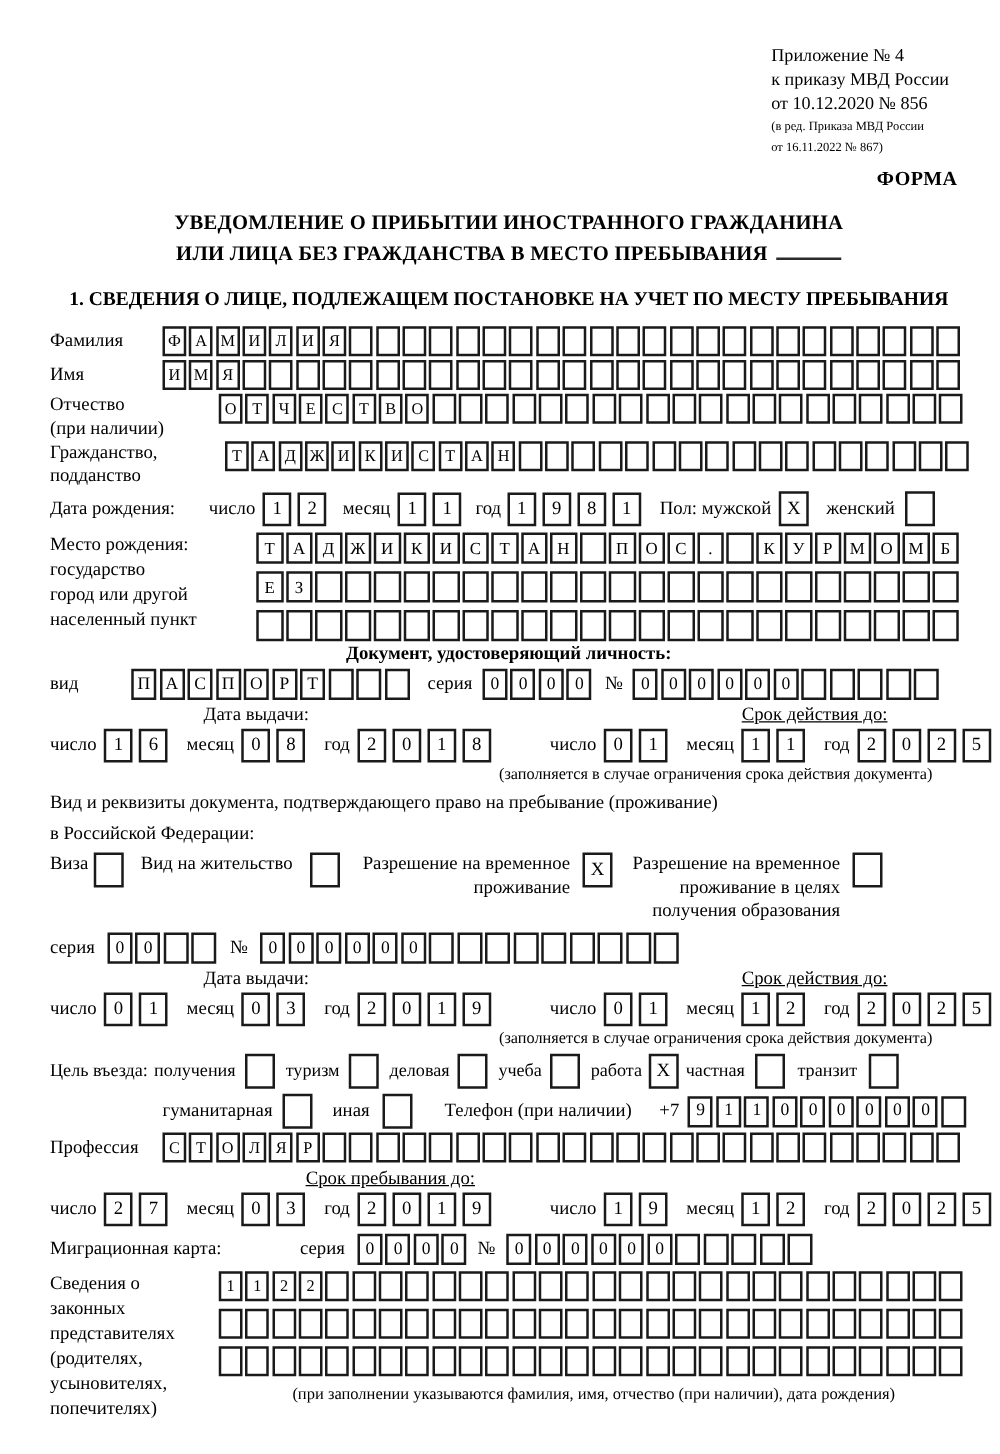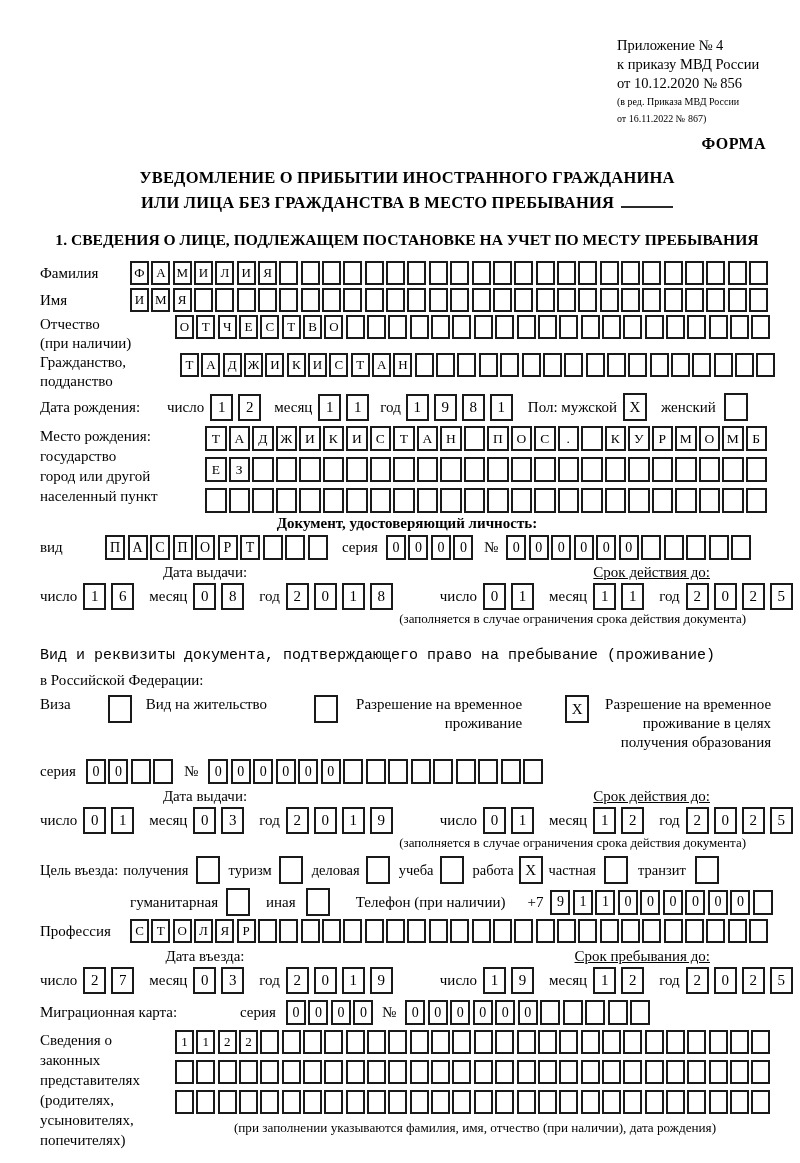--- a/index.html
+++ b/index.html
@@ -34,21 +34,21 @@
   .dghead{display:flex;font-size:15px;margin-top:4px;}
   .dghead .dh-l{width:330px;text-align:center;flex:none;}
   .dghead .dh-r{width:340px;text-align:right;flex:none;text-decoration:underline;}
   .dgroup{display:flex;align-items:center;flex:none;}
   .dgroup .dl{margin-right:6px;}
   .dgroup .gl{margin:0 6px 0 10px;}
   .drow{margin-top:2px;}
   .note{font-size:13px;text-align:right;padding-right:28px;margin-top:1px;}
   .plain{font-size:15px;line-height:21px;margin-top:4px;}
 
-  .vitem{display:flex;align-items:flex-start;flex:none;gap:33px;}
+  .vitem{display:flex;align-items:flex-start;flex:none;}
   .vlab{text-align:center;line-height:19px;flex:none;}
   .mlt{font-size:15px;text-align:right;}
 
   .reps-lbl{width:135px;flex:none;line-height:20px;font-size:15px;}
   .reps-rows .cells{margin-bottom:6px;}
   .reps-note{font-size:13.2px;text-align:center;margin-top:6px;width:600px;}
 </style>
 </head>
 <body>
 
@@ -409,21 +409,21 @@
       <span class="cells dt">
           <span class="cell filled">2</span>
           <span class="cell filled">0</span>
           <span class="cell filled">2</span>
           <span class="cell filled">5</span>
         </span>
     </div>
   </div>
   <div class="note">(заполняется в случае ограничения срока действия документа)</div>
 
-  <div class="plain" style="margin-top:18px;font-family:Liberation Mono, monospace;">Вид и реквизиты документа, подтверждающего право на пребывание (проживание)</div>
+  <div class="plain" style="margin-top:5px;">Вид и реквизиты документа, подтверждающего право на пребывание (проживание)</div>
   <div class="plain">в Российской Федерации:</div>
 
   <div class="frow top" style="margin-top:4px;">
     <div class="vitem">
       <span class="vlab">Виза</span>
       <span class="check" style="margin-left:4px;"></span>
     </div>
     <div class="vitem" style="margin-left:14px;">
       <span class="vlab">Вид на жительство</span>
       <span class="check" style="margin-left:14px;"></span>
@@ -589,21 +589,20 @@
         <span class="cell"></span>
         <span class="cell"></span>
         <span class="cell"></span>
         <span class="cell"></span>
         <span class="cell"></span>
         <span class="cell"></span>
       </span>
   </div>
 
   <div class="dghead" style="margin-top:5px;">
-    <div class="dh-l">Дата въезда:</div>
     <div class="dh-r">Срок пребывания до:</div>
   </div>
 
   <div class="frow drow">
     <div class="dgroup">
       <span class="dl">число</span>
       <span class="cells dt">
           <span class="cell filled">2</span>
           <span class="cell filled">7</span>
         </span>

